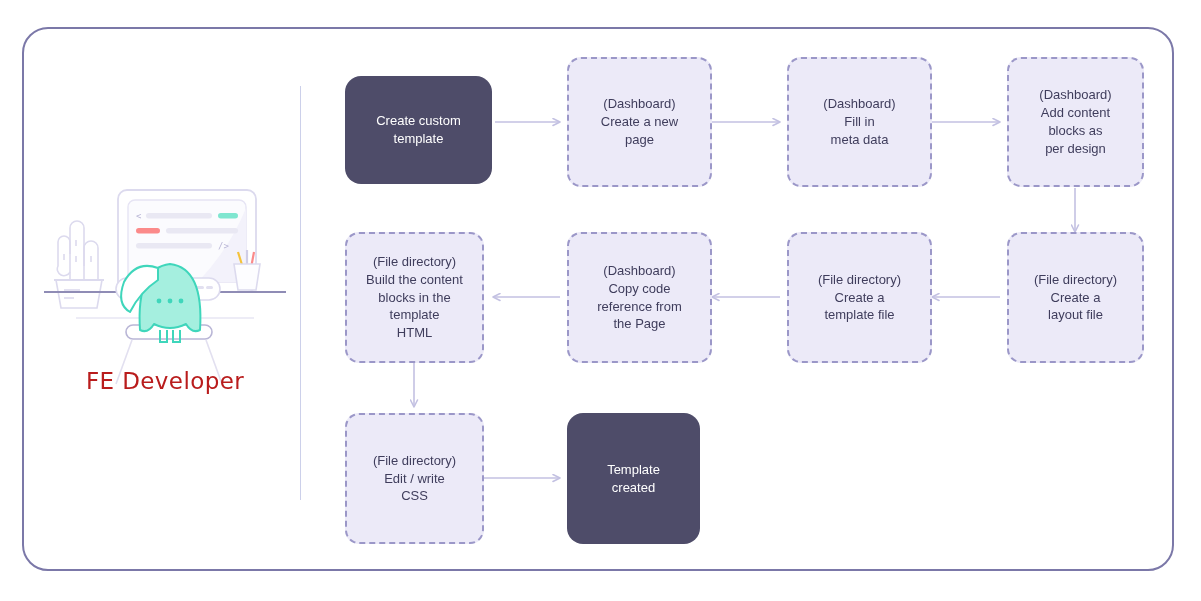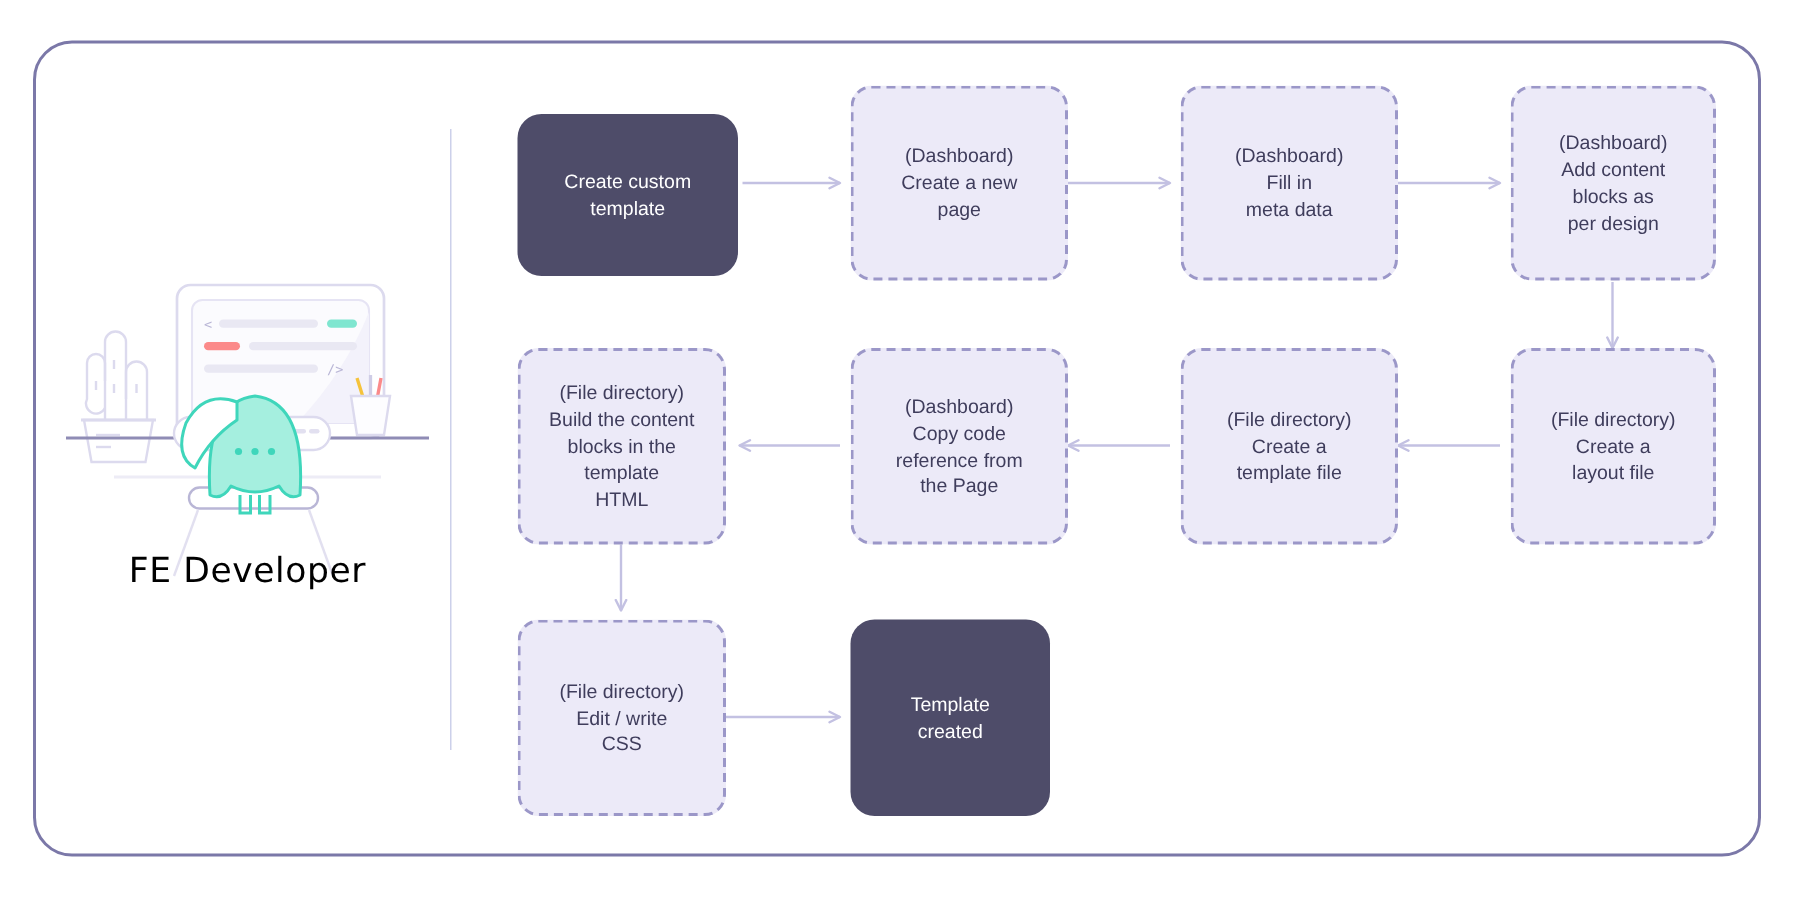--- a/index.html
+++ b/index.html
@@ -44,21 +44,21 @@
   }
   #illustration-svg { display: block; }
 
   #persona-label {
     position: absolute;
     left: 40px;
     top: 368px;
     width: 250px;
     text-align: center;
     font-size: 23px;
-    color: #000000;
+    color: #b91c1c;
     letter-spacing: 0.4px;
     font-family: "DejaVu Sans", sans-serif;
   }
 
   
   #divider {
     position: absolute;
     left: 300px;
     top: 86px;
     width: 1px;

